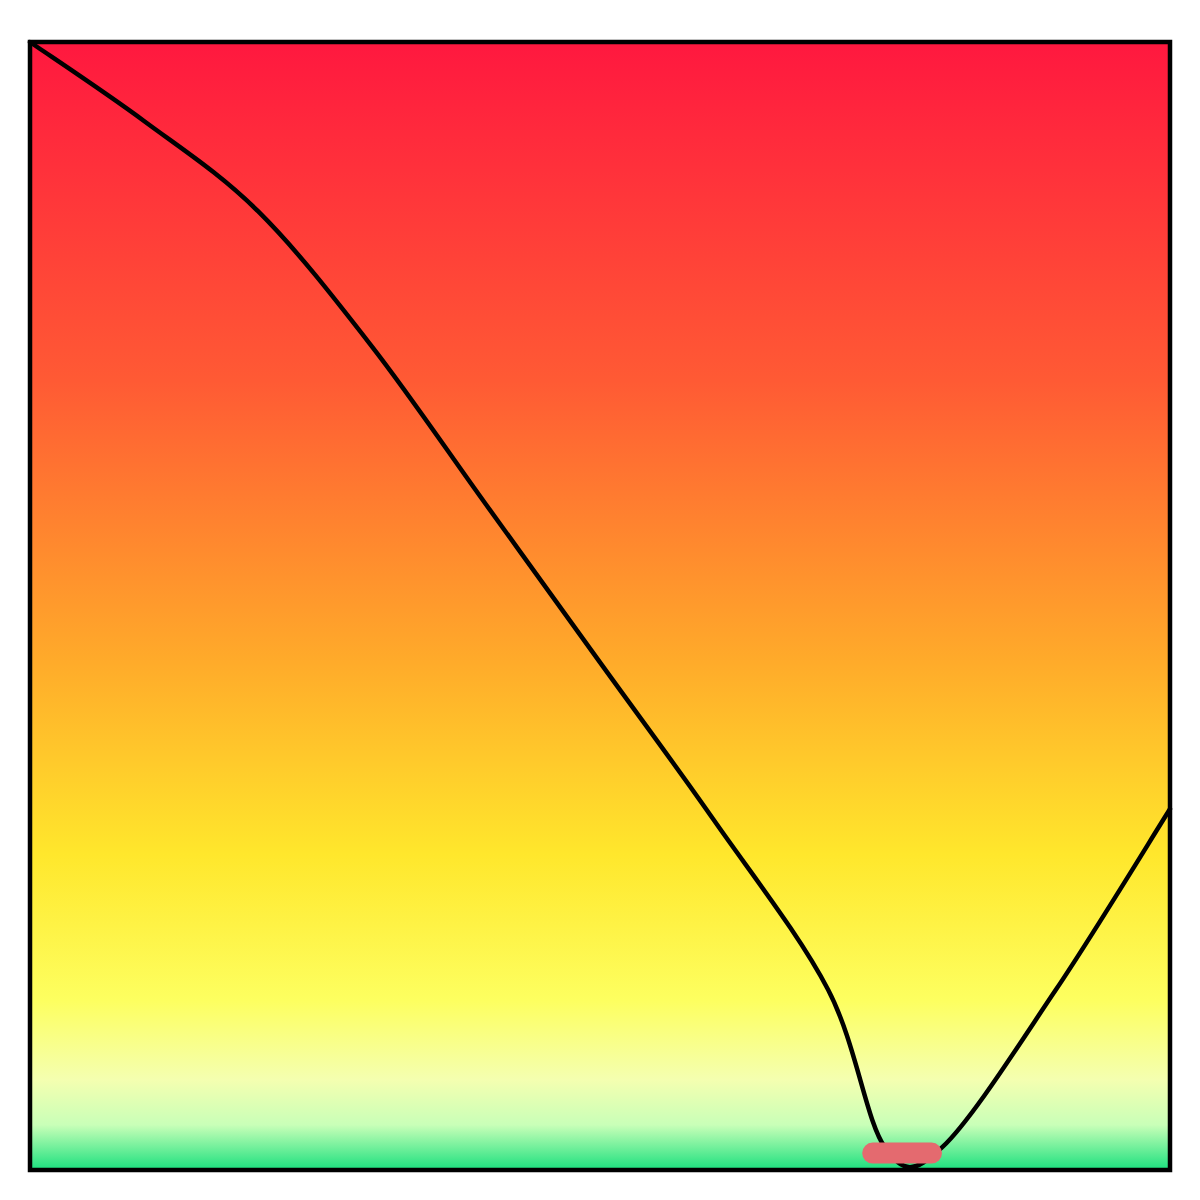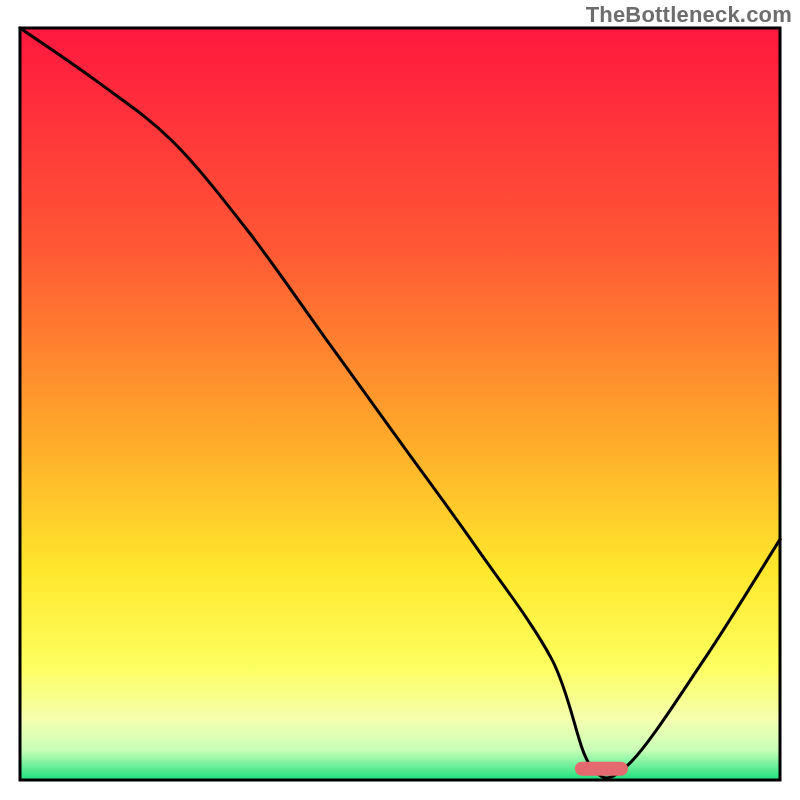--- a/index.html
+++ b/index.html
@@ -29,21 +29,20 @@
   svg.chart {
     position: absolute;
     left: 0;
     top: 0;
   }
 </style>
 </head>
 <body>
 
 <div class="stage">
-  <div class="watermark">TheBottleneck.com</div>
 
   <svg class="chart" width="800" height="800" viewBox="0 0 800 800">
     <defs>
       <linearGradient id="bg-grad" x1="0" y1="0" x2="0" y2="1">
 
       <stop offset="0%" stop-color="#ff183f"></stop>
           <stop offset="30%" stop-color="#ff5a34"></stop>
           <stop offset="55.00000000000001%" stop-color="#ffab2a"></stop>
           <stop offset="72%" stop-color="#ffe72c"></stop>
           <stop offset="85%" stop-color="#fdff60"></stop>

